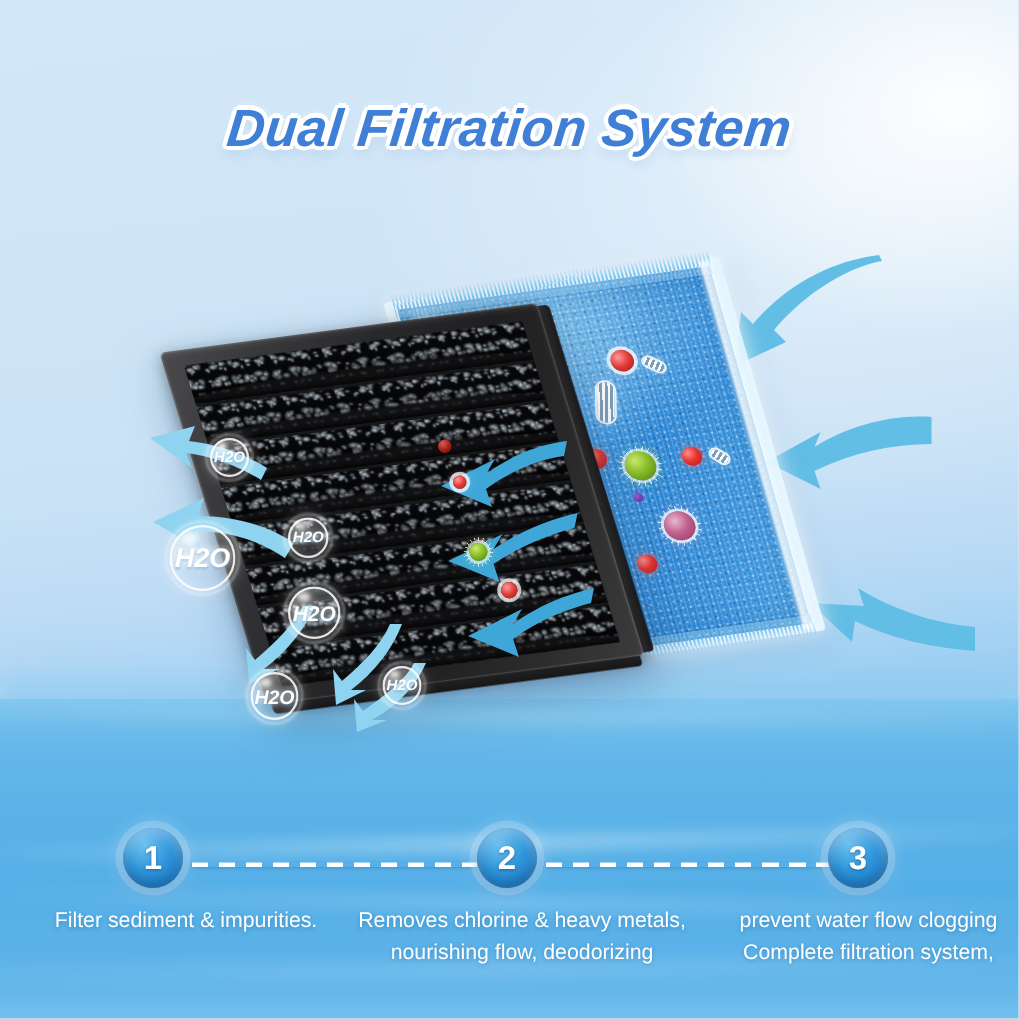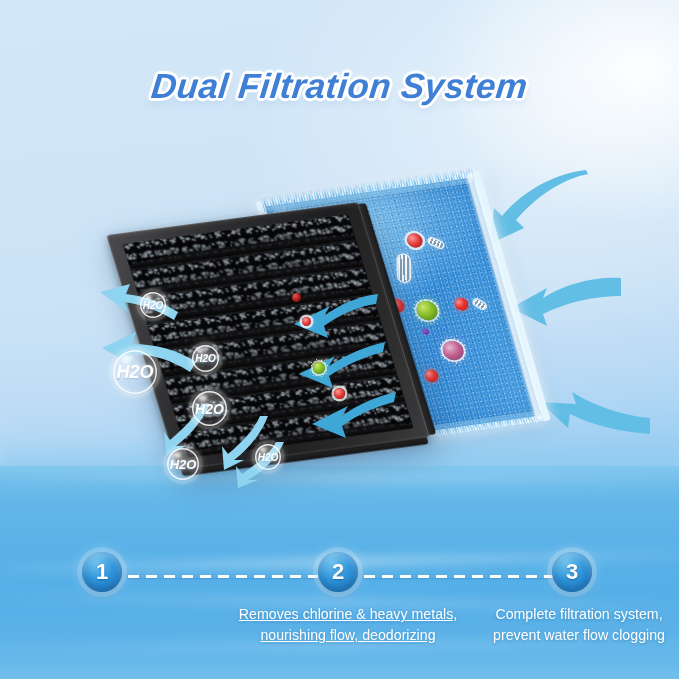--- a/index.html
+++ b/index.html
@@ -460,24 +460,25 @@
     <div class="badge" style="left:318px;">
       <span>2</span>
     </div>
     <div class="badge" style="left:552px;">
       <span>3</span>
     </div>
   </div>
 
   <div class="captions">
     <div class="cap" style="left:124px; transform:translateX(-50%);">
-    </div>
-    <div class="cap" style="left:348px; transform:translateX(-50%);text-decoration:underline;">
+      <span>Filter sediment &amp; impurities.</span>
+    </div>
+    <div class="cap" style="left:348px; transform:translateX(-50%);">
       <span>Removes chlorine &amp; heavy metals,</span>
       <span>nourishing flow, deodorizing</span>
     </div>
     <div class="cap" style="left:579px; transform:translateX(-50%);">
+      <span>prevent water flow clogging</span>
       <span>Complete filtration system,</span>
-      <span>prevent water flow clogging</span>
     </div>
   </div>
 
 </div>
 
 </body></html>

